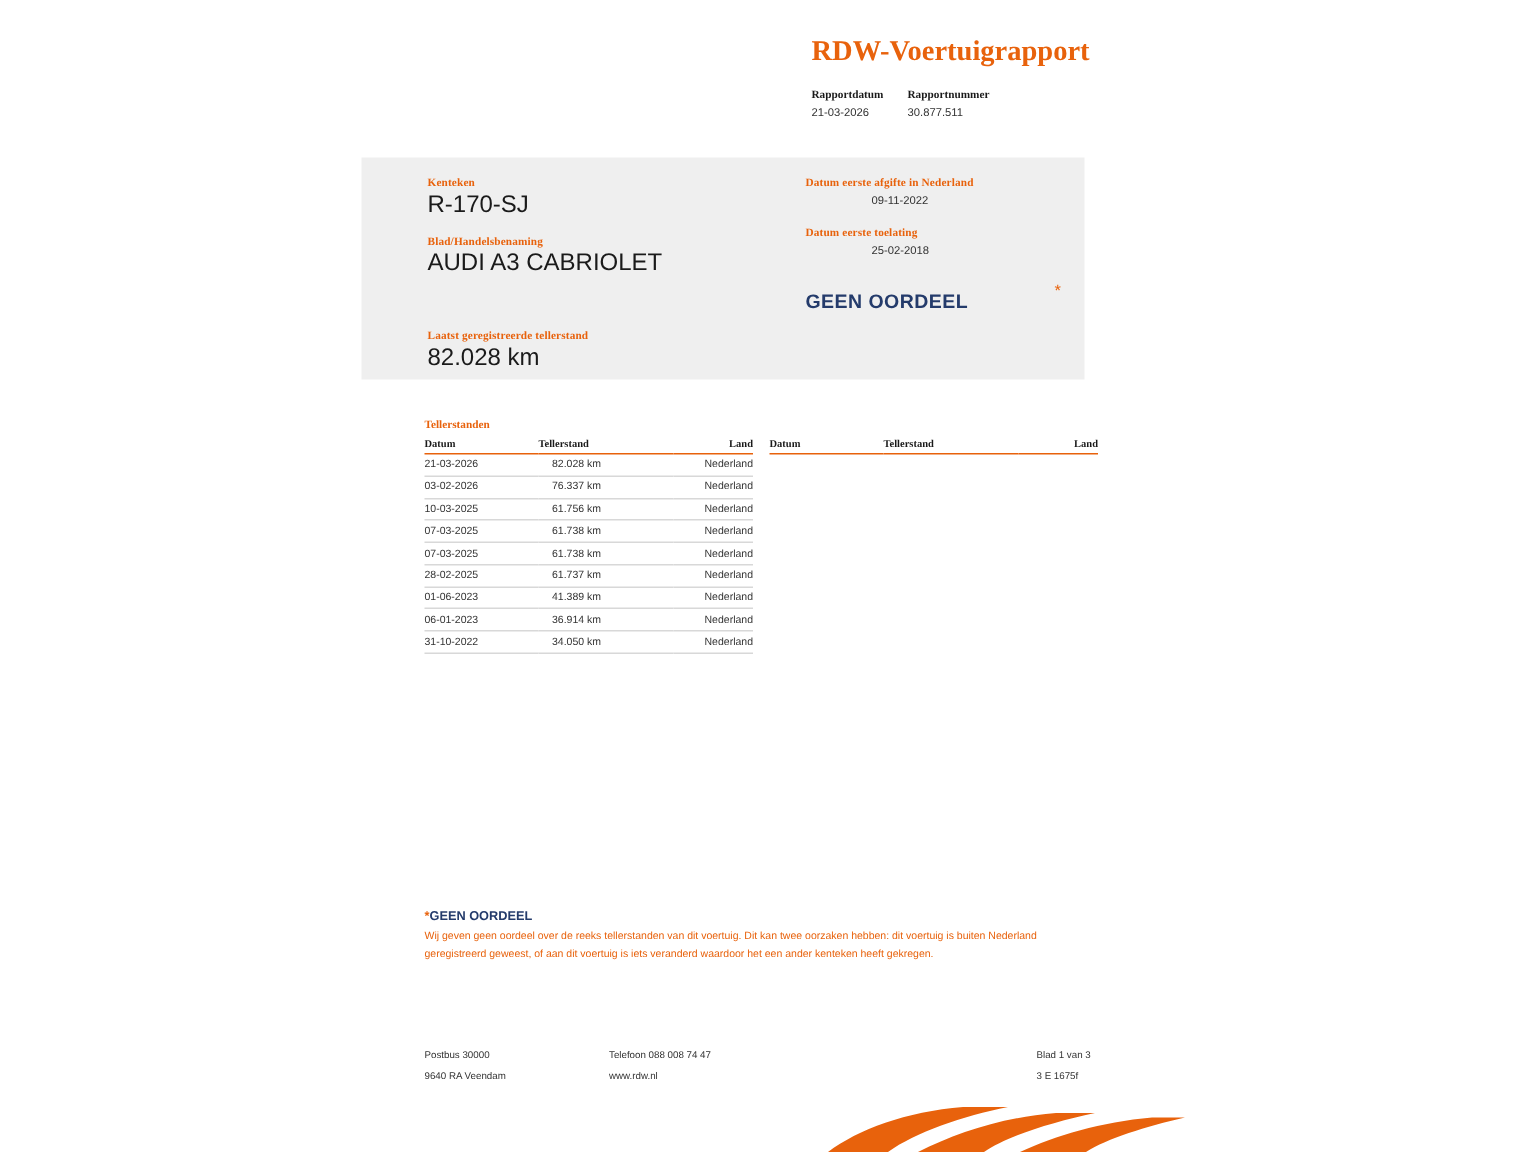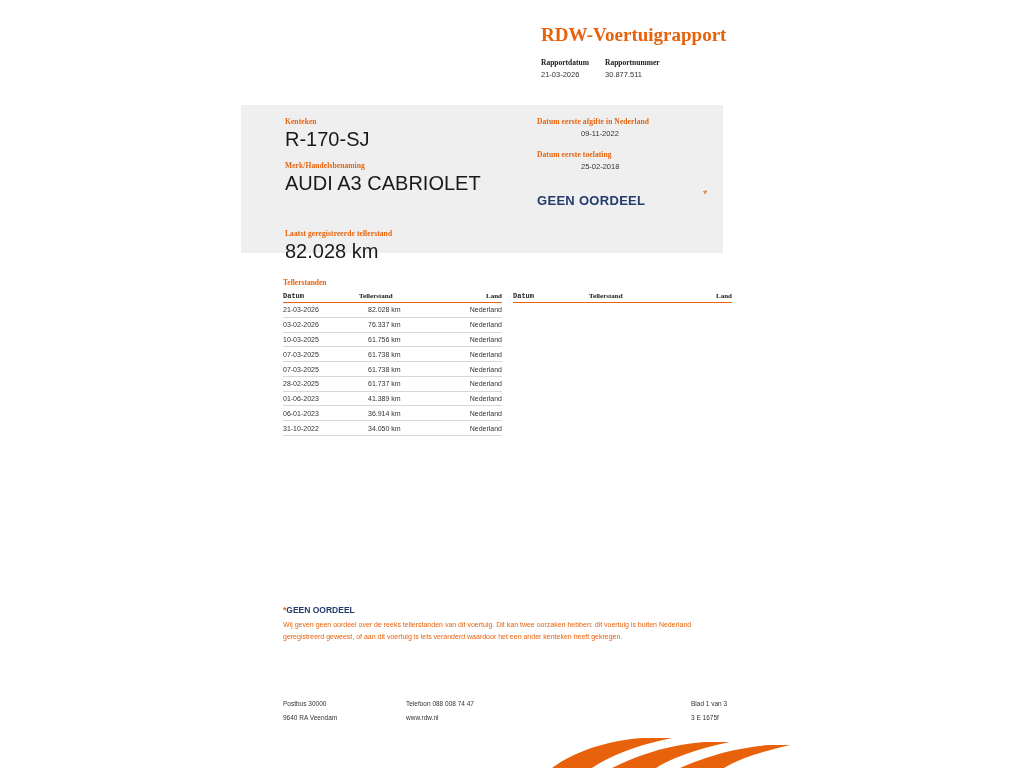--- a/index.html
+++ b/index.html
@@ -111,21 +111,21 @@
     width: 180px;
   }
   .field-label {
     color: #e8620c;
     font-weight: bold;
     font-size: 7.5px;
     font-family: "Liberation Serif", serif;
     letter-spacing: 0.1px;
   }
   .field-value-big {
-    font-size: 20px;
+    font-size: 16px;
     color: #1a1a1a;
     margin-top: 2px;
     margin-bottom: 10px;
     font-family: "Liberation Sans", sans-serif;
   }
   .field-value-small {
     font-size: 7.5px;
     color: #333;
     margin-top: 3px;
     margin-bottom: 12px;
@@ -170,21 +170,21 @@
   .tbl.right { position: absolute; left: 230px; top: 14px; width: 219px; }
   .tbl th {
     font-size: 7px;
     font-weight: bold;
     color: #1a1a1a;
     text-align: left;
     padding: 0 0 2px 0;
     border-bottom: 1px solid #e8620c;
     font-family: "Liberation Serif", serif;
   }
-  .tbl th.c-date { width: 76px; font-family: Liberation Mono, monospace; }
+  .tbl th.c-date { width: 76px; }
   .tbl th.c-mile { width: 90px; text-align: left; }
   .tbl th.c-land { width: 53px; text-align: right; }
   .tbl td {
     font-size: 7px;
     color: #333;
     padding: 3.4px 0 3.4px 0;
     border-bottom: 1px solid #d8d8d8;
     white-space: nowrap;
   }
   .tbl td.c-date { width: 76px; }
@@ -258,21 +258,21 @@
         <div class="meta-label">Rapportnummer</div>
         <div class="meta-value">30.877.511</div>
       </div>
     </div>
   </div>
 
   <div class="panel">
     <div class="panel-left">
       <div class="field-label">Kenteken</div>
       <div class="field-value-big">R-170-SJ</div>
-      <div class="field-label">Merk/Handelsbenaming</div>
+      <div class="field-label">Blad/Handelsbenaming</div>
       <div class="field-value-big">AUDI A3 CABRIOLET</div>
       <div style="height:24px"></div>
       <div class="field-label">Laatst geregistreerde tellerstand</div>
       <div class="field-value-big">82.028 km</div>
     </div>
     <div class="panel-right">
       <div class="field-label">Datum eerste afgifte in Nederland</div>
       <div class="field-value-small">09-11-2022</div>
       <div class="field-label">Datum eerste toelating</div>
       <div class="field-value-small">25-02-2018</div>

